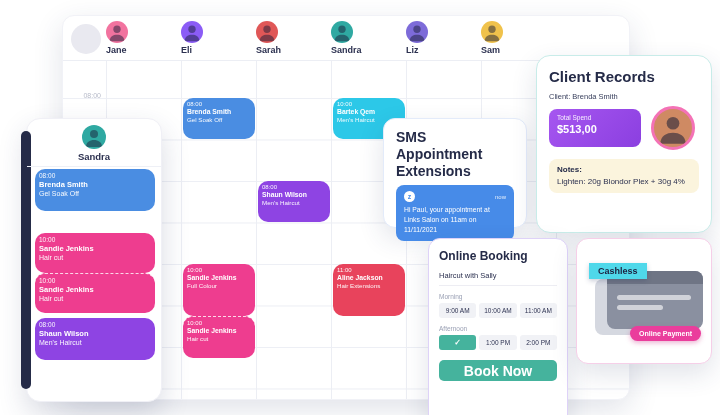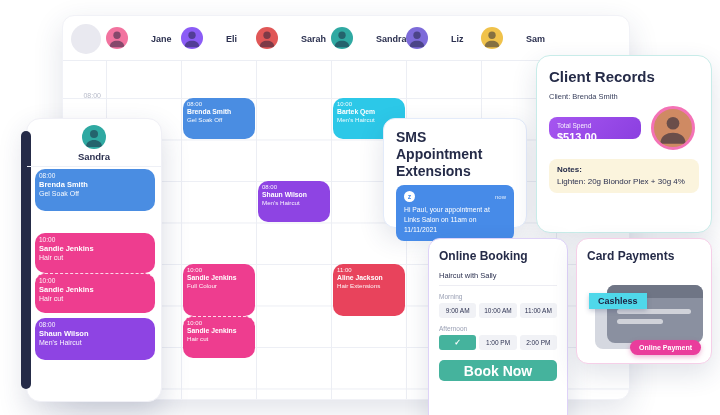--- a/index.html
+++ b/index.html
@@ -7,21 +7,21 @@
   .stage { position:relative; width:720px; height:415px; background:#ffffff; overflow:hidden; }
 
   
   .cal-window { position:absolute; left:62px; top:15px; width:568px; height:385px;
     background:#fff; border:1px solid #f1f2f7; border-radius:12px;
     box-shadow:0 10px 30px rgba(45,55,100,.14); z-index:1; }
   .staff-header { position:relative; height:45px; border-bottom:1px solid #eceef4;
     display:flex; align-items:center; padding-left:43px; }
   .logo-circle { position:absolute; left:8px; top:8px; width:30px; height:30px;
     border-radius:50%; background:#e9e9f0; }
-  .staff-cell { width:75px; display:flex; flex-direction:row; align-items:center; cursor:pointer;gap:23px; }
+  .staff-cell { width:75px; display:flex; flex-direction:column; align-items:flex-start; cursor:pointer; }
   .avatar { width:22px; height:22px; border-radius:50%; overflow:hidden; flex:none; }
   .avatar svg { display:block; width:100%; height:100%; }
   .staff-name { margin-top:2px; font-size:9px; font-weight:700; color:#2c3150; }
 
   .cal-body { position:absolute; left:0; right:0; top:45px; bottom:0; overflow:hidden;
     border-radius:0 0 12px 12px;
     background-image:
       linear-gradient(#eceef4 1px, transparent 1px),
       linear-gradient(90deg, #eceef4 1px, transparent 1px);
     background-size:100% 41.5px, 75px 100%;
@@ -67,21 +67,21 @@
     color:#478be8; font-size:7px; font-weight:800; display:flex; align-items:center; justify-content:center; }
   .bubble-time { font-size:6px; color:rgba(255,255,255,.85); }
   .bubble-msg { font-size:6.8px; line-height:1.45; }
 
   
   .client-card { left:536px; top:55px; width:176px; height:178px; border-radius:14px;
     border:1px solid #c8ece9; padding:12px; z-index:4; }
   .client-card .card-title { font-size:15px; }
   .client-label { margin-top:6px; font-size:7.5px; color:#3a415e; }
   .client-row { display:flex; gap:10px; margin-top:5px; align-items:center; }
-  .spend-box { width:92px; height:22px; border-radius:8px; padding:5px 8px; color:#fff;
+  .spend-box { width:92px; height:38px; border-radius:8px; padding:5px 8px; color:#fff;
     background:linear-gradient(135deg,#a656f0,#8b3fe0); }
   .spend-label { font-size:6.5px; opacity:.92; }
   .spend-value { font-size:11px; font-weight:800; margin-top:2px; }
   .client-avatar { width:44px; height:44px; border-radius:50%; border:3px solid #f472b6;
     overflow:hidden; background:#cf8a63; flex:none; }
   .client-avatar svg { display:block; width:100%; height:100%; }
   .notes-box { margin-top:9px; background:#fbf4dd; border-radius:8px; padding:6px 8px; }
   .notes-label { font-size:8px; font-weight:800; color:#252b48; }
   .notes-text { font-size:8px; color:#2c3150; margin-top:2px; line-height:1.4; }
 
@@ -105,21 +105,21 @@
   .payments-card .card-title { font-size:12px; }
   .cc-wrap { position:relative; height:92px; margin-top:2px; }
   .cc-back { position:absolute; left:8px; top:28px; width:96px; height:56px;
     border-radius:8px; background:#d5d8e0; }
   .cc-front { position:absolute; left:20px; top:20px; width:96px; height:58px;
     border-radius:8px; background:#8a90a0; overflow:hidden; }
   .cc-band { position:absolute; left:0; right:0; top:0; height:13px; background:#6f7585; }
   .cc-stripe { position:absolute; height:5px; border-radius:3px; background:rgba(255,255,255,.6); }
   .cc-s1 { left:10px; right:12px; top:24px; }
   .cc-s2 { left:10px; width:46px; top:34px; }
-  .cashless-badge { position:absolute; left:2px; top:28px; padding:3px 9px; font-size:9px;
+  .cashless-badge { position:absolute; left:2px; top:12px; padding:3px 9px; font-size:9px;
     font-weight:800; color:#1d2240; box-shadow:0 2px 5px rgba(45,55,100,.25); }
   .online-payment-btn { position:absolute; right:0; bottom:2px; padding:4px 9px;
     border-radius:9px; font-size:7px; font-weight:700; color:#fff; cursor:pointer;
     box-shadow:0 2px 5px rgba(200,40,130,.35); }
 </style>
 </head>
 <body>
 
 <div class="stage">
 
@@ -312,21 +312,20 @@
       <div class="slot selected" style="background-color: rgb(69, 179, 157);">
           <span>✓</span>
         </div>
       <div class="slot">1:00 PM</div>
       <div class="slot">2:00 PM</div>
     </div>
     <div class="book-btn" style="background-color: rgb(69, 179, 157);">Book Now</div>
   </div>
 
   <div class="card payments-card">
-    <div class="card-title">Card Payments</div>
     <div class="cc-wrap">
       <div class="cc-back"></div>
       <div class="cc-front">
         <div class="cc-band"></div>
         <div class="cc-stripe cc-s1"></div>
         <div class="cc-stripe cc-s2"></div>
       </div>
       <div class="cashless-badge" style="background-color: rgb(79, 216, 234);">Cashless</div>
       <div class="online-payment-btn" style="background-color: rgb(234, 61, 156);">Online Payment</div>
     </div>

